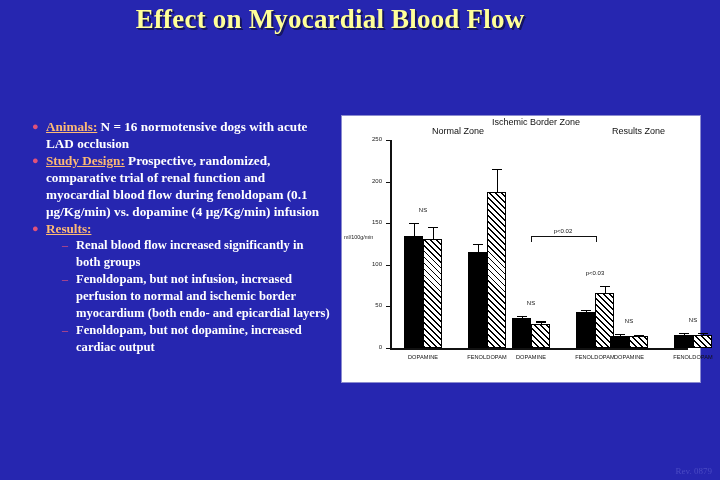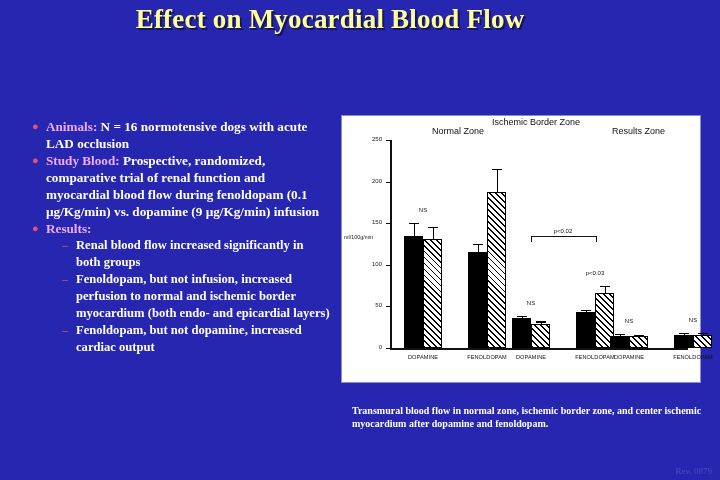--- a/index.html
+++ b/index.html
@@ -31,21 +31,21 @@
   }
   .b-row{display:flex;align-items:flex-start;margin-bottom:0px;}
   .b-dot{
     width:14px;flex:0 0 14px;color:#e0527a;font-size:11px;line-height:17px;
     text-align:left;padding-left:2px;
   }
   .b-text{
     flex:1;font-size:13.2px;line-height:17px;font-weight:bold;
     color:#ffffff;font-family:"Liberation Serif", serif;
   }
-  .b-text .lead{color:#f0abfc;}
+  .b-text .lead{color:#fdba74;text-decoration:underline;}
   .sub{margin-left:32px;}
   .s-row{display:flex;align-items:flex-start;}
   .s-dash{
     width:14px;flex:0 0 14px;color:#e0527a;font-size:12px;line-height:17px;
   }
   .s-text{
     flex:1;font-size:12.6px;line-height:17px;font-weight:bold;color:#ffffff;
   }
 
   
@@ -111,21 +111,21 @@
     <div class="b-row">
       <div class="b-dot">●</div>
       <div class="b-text">
         <span class="lead">Animals:</span><span>  N = 16 normotensive dogs with acute LAD occlusion</span>
       </div>
     </div>
 
     <div class="b-row">
       <div class="b-dot">●</div>
       <div class="b-text">
-        <span class="lead">Study Blood:</span><span>  Prospective, randomized, comparative trial of  renal function and myocardial blood flow during fenoldopam (0.1 µg/Kg/min) vs. dopamine (9 µg/Kg/min) infusion</span>
+        <span class="lead">Study Design:</span><span>  Prospective, randomized, comparative trial of  renal function and myocardial blood flow during fenoldopam (0.1 µg/Kg/min) vs. dopamine (4 µg/Kg/min) infusion</span>
       </div>
     </div>
 
     <div class="b-row">
       <div class="b-dot">●</div>
       <div class="b-text">
         <span class="lead">Results:</span>
       </div>
     </div>
 
@@ -211,17 +211,16 @@
         <div class="errbar" style="left: 341.5px; top: 217.024px; height: 1.664px;"></div>
         <div class="errcap" style="left: 336.5px; top: 217.024px; width: 10px;"></div>
         <div class="bar hatch" style="left: 351px; top: 218.688px; width: 19px; height: 13.312px;"></div>
         <div class="errbar" style="left: 360.5px; top: 217.024px; height: 1.664px;"></div>
         <div class="errcap" style="left: 355.5px; top: 217.024px; width: 10px;"></div>
         <div class="grp-label" style="left: 325px; top: 238px; width: 52px;">FENOLDOPAM</div>
         <div class="sig" style="left: 326px; top: 201.024px; width: 50px;">NS</div>
       </div>
   </div>
 
-  <div class="fig-caption">Transmural blood flow in normal zone, ischemic border zone, and center ischemic myocardium after dopamine and fenoldopam.</div>
 
   <div class="rev">Rev. 0879</div>
 
 </div>
 
 </body></html>

